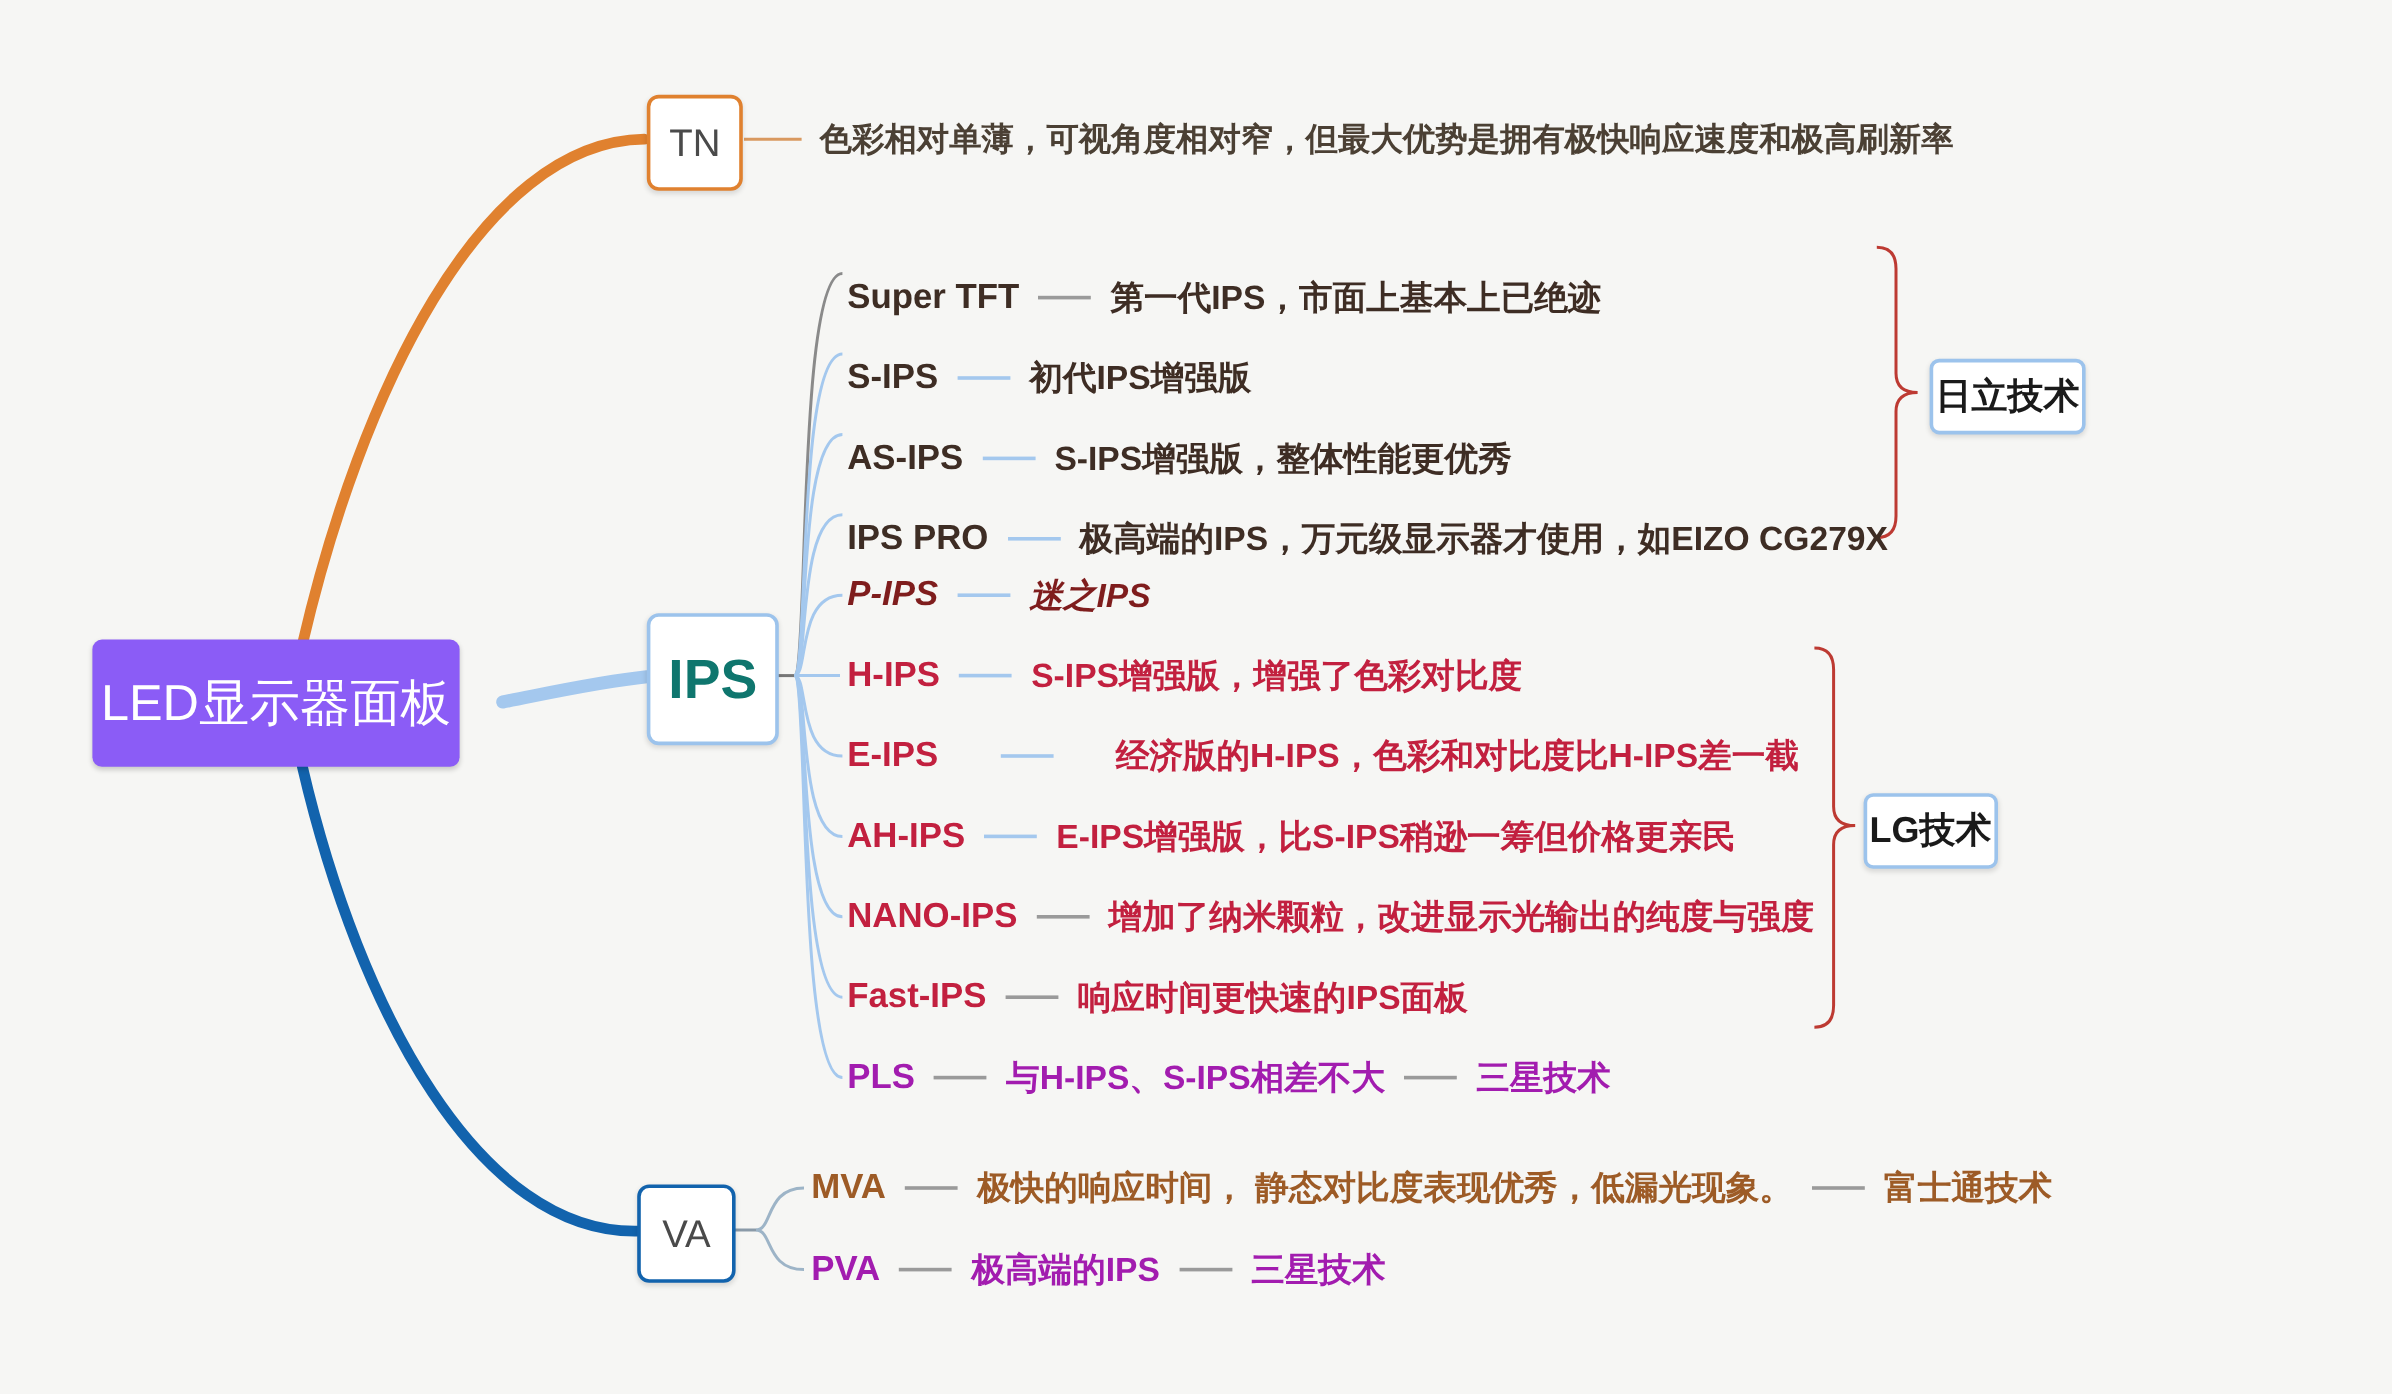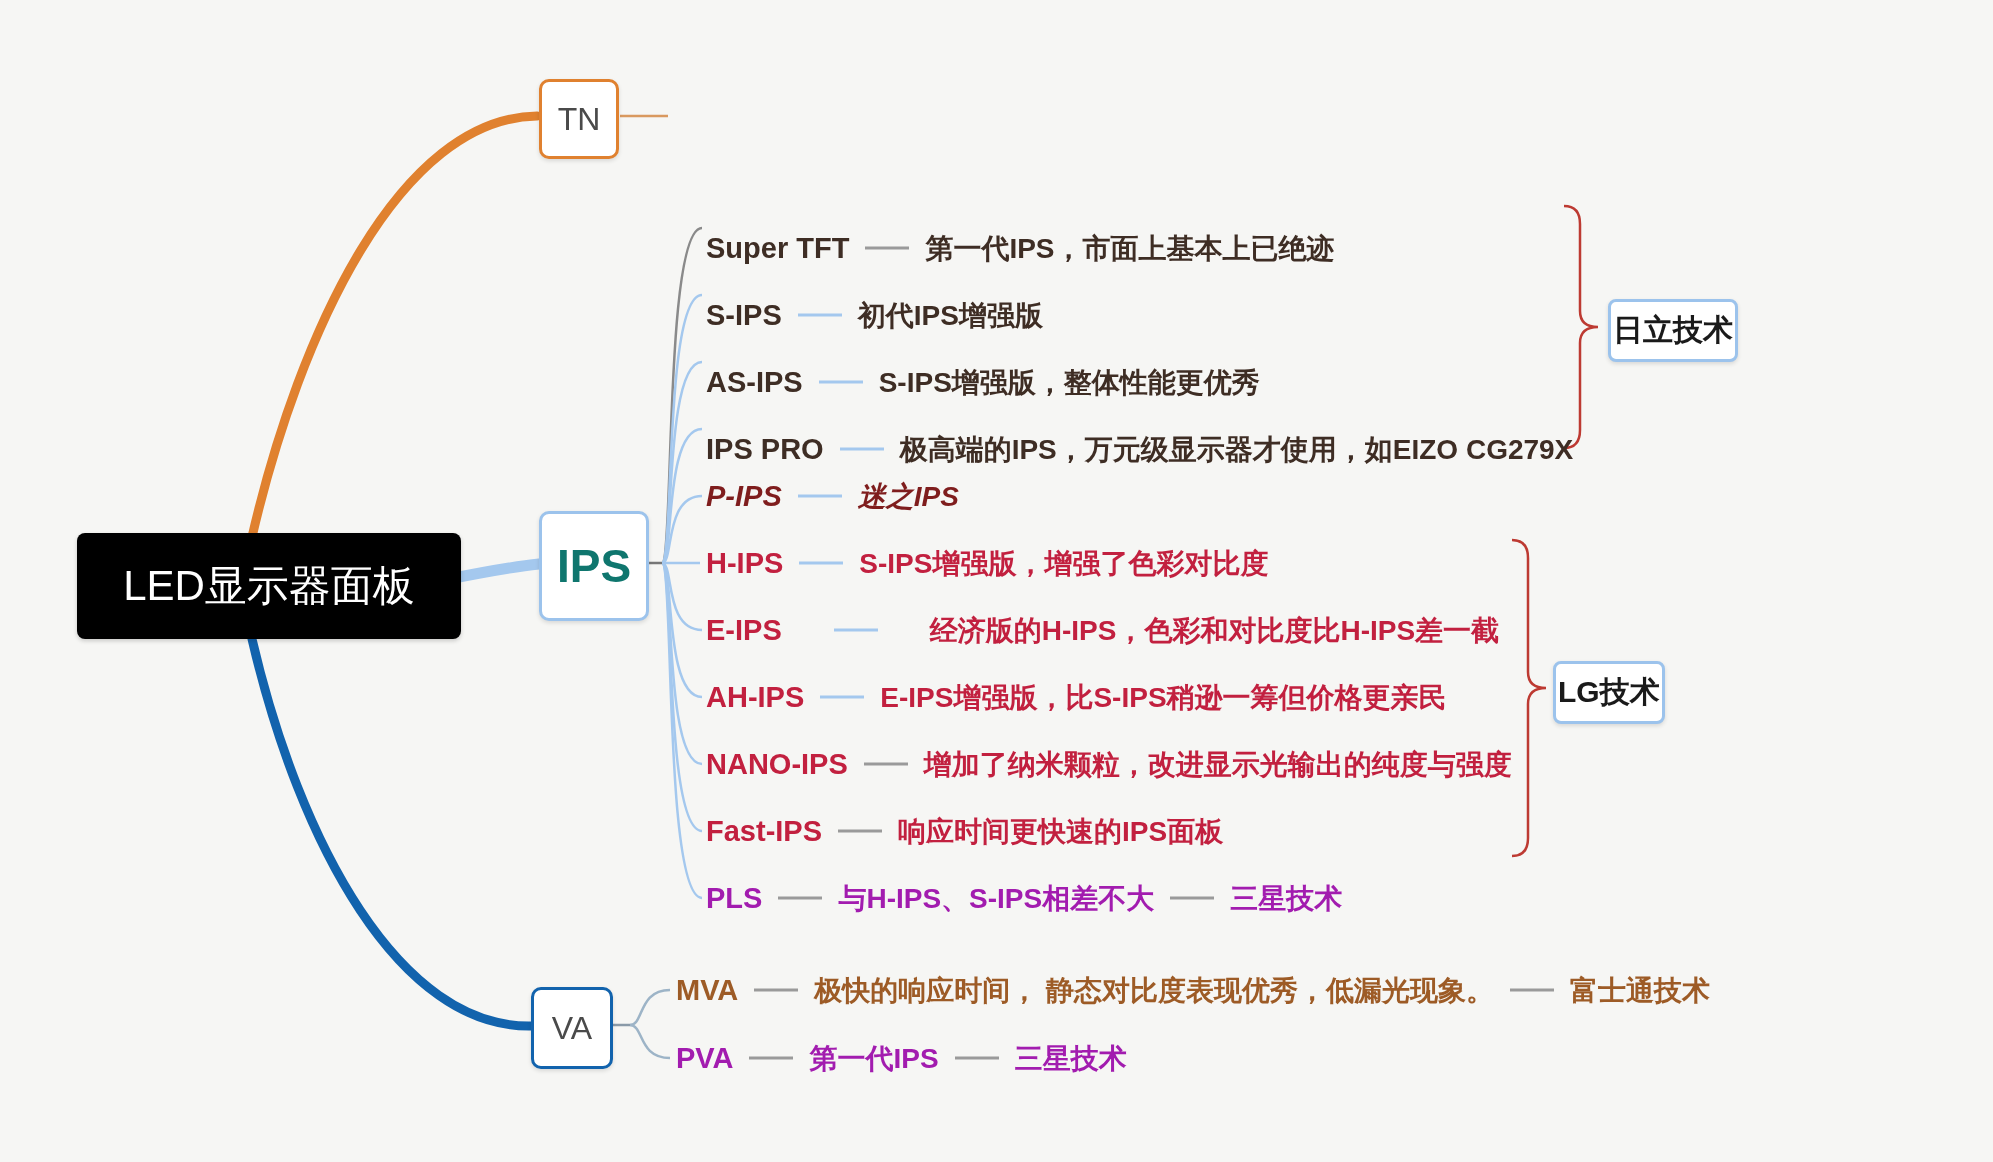--- a/index.html
+++ b/index.html
@@ -3,21 +3,21 @@
 <meta charset="utf-8">
 <style>
   html,body{margin:0;padding:0;background:#f5f5f3;}
   .canvas{position:relative;width:1993px;height:1162px;background:#f6f6f4;overflow:hidden;
           font-family:"Liberation Sans","DejaVu Sans",sans-serif;}
   svg.links{position:absolute;left:0;top:0;width:1993px;height:1162px;}
 
   .node{position:absolute;display:flex;align-items:center;justify-content:center;
         background:#ffffff;border-radius:10px;box-shadow:0 2px 4px rgba(0,0,0,.12);
         white-space:nowrap;cursor:default;}
-  .node-root{left:77px;top:533px;width:384px;height:106px;background:#000000;
+  .node-root{left:77px;top:533px;width:306px;height:106px;background:#8b5cf6;
              border-radius:8px;color:#ffffff;font-size:42px;font-weight:400;box-shadow:0 2px 4px rgba(0,0,0,.18);}
   .node-tn{left:539px;top:79px;width:74px;height:74px;border:3px solid #e0812f;
            color:#4a4a4a;font-size:32px;font-weight:400;}
   .node-ips{left:539px;top:511px;width:104px;height:104px;border:3px solid #9cc3ec;
             color:#0f766e;font-size:46px;font-weight:700;}
   .node-va{left:531px;top:987px;width:76px;height:76px;border:3px solid #1263ad;
            color:#4a4a4a;font-size:32px;font-weight:400;}
 
   .row{position:absolute;display:flex;align-items:center;white-space:nowrap;
        transform:translateY(-50%);font-size:28px;font-weight:700;line-height:1;}
@@ -79,20 +79,21 @@
       </g>
   </svg>
 
   <div class="node node-root">
     <span>LED显示器面板</span>
   </div>
 
   <div class="node node-tn">
     <span>TN</span>
   </div>
+  <div class="tn-desc">色彩相对单薄，可视角度相对窄，但最大优势是拥有极快响应速度和极高刷新率</div>
 
   <div class="node node-ips">
     <span>IPS</span>
   </div>
 
   <div class="node node-va">
     <span>VA</span>
   </div>
 
   <div id="rows-layer">
@@ -166,21 +167,21 @@
       <div class="row tone-brown" style="left: 676px; top: 990px;">
       <span class="lbl">MVA</span>
       <span class="dash"></span>
       <span class="desc">极快的响应时间， 静态对比度表现优秀，低漏光现象。</span>
       <span class="dash d2"></span>
       <span class="tech">富士通技术</span>
     </div>
       <div class="row tone-green" style="left: 676px; top: 1058px;">
       <span class="lbl">PVA</span>
       <span class="dash"></span>
-      <span class="desc">第一代IPS</span>
+      <span class="desc">极高端的IPS</span>
       <span class="dash d2"></span>
       <span class="tech">三星技术</span>
     </div>
     </div>
 
   <div class="tech-box tech-hitachi">日立技术</div>
   <div class="tech-box tech-lg">LG技术</div>
 
 </div>
 

